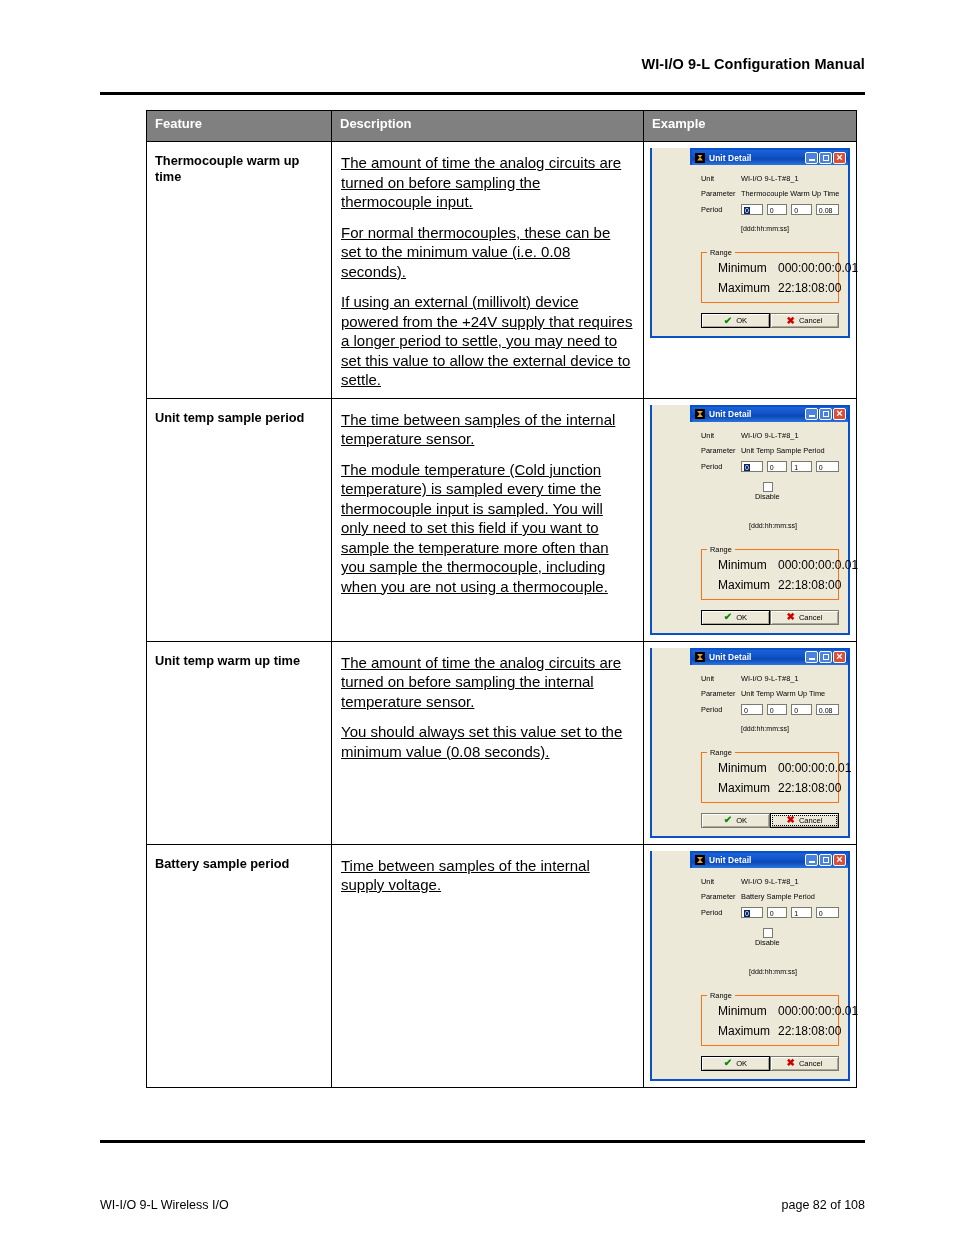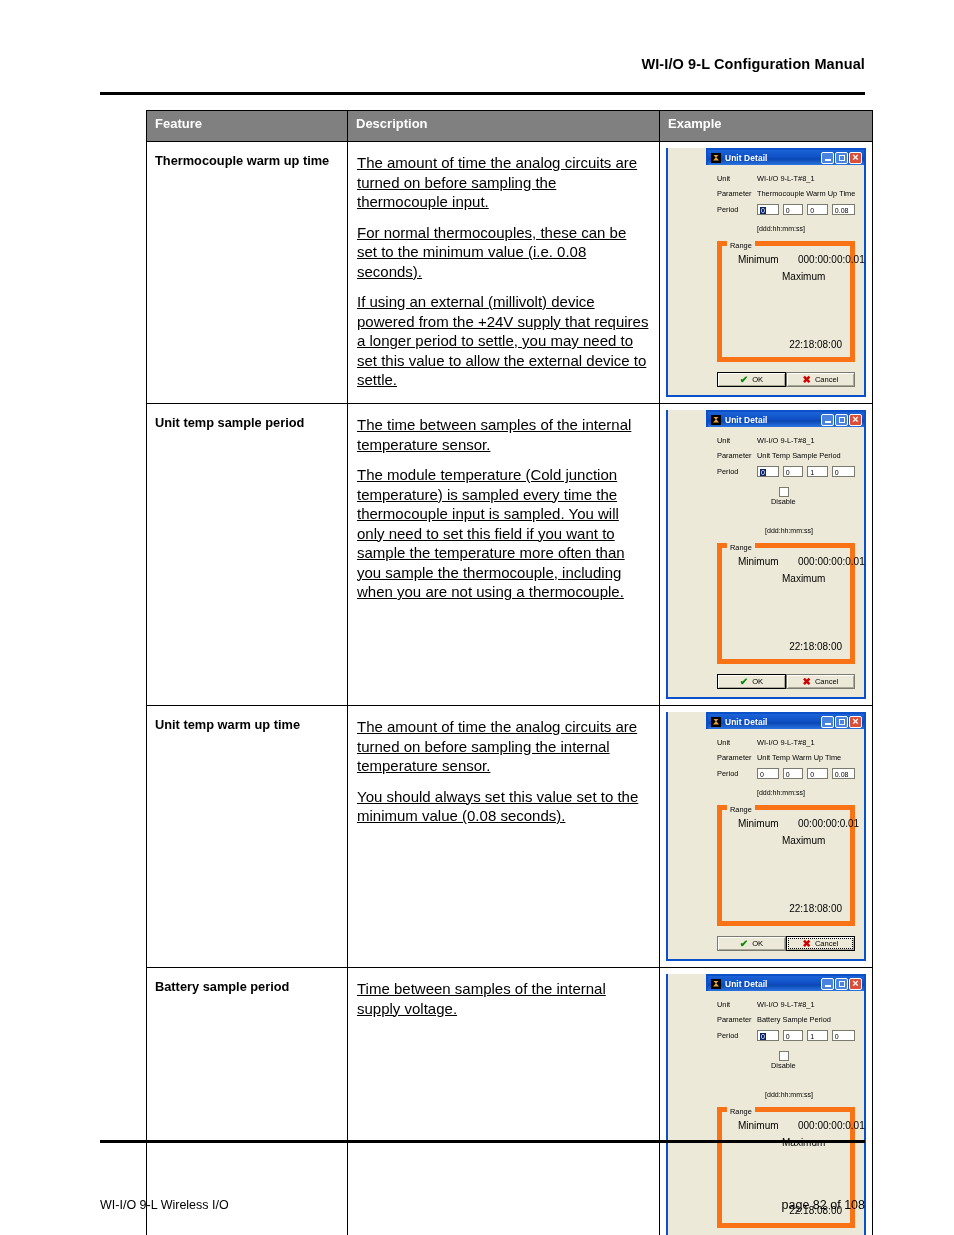--- a/index.html
+++ b/index.html
@@ -80,21 +80,21 @@
   }
   .tbl thead th {
     background: #808080;
     color: #ffffff;
     font-size: 13px;
     font-weight: bold;
     text-align: left;
     padding: 5px 0 6px 8px;
     height: 19px;
   }
-  .col-feature { width: 201px; }
+  .col-feature { width: 185px; }
   .col-desc    { width: 312px; }
   .col-example { width: 213px; }
 
   td.feature {
     padding: 11px 10px 8px 8px;
     font-size: 12.8px;
     font-weight: bold;
     line-height: 1.28;
   }
   td.desc {
@@ -255,40 +255,40 @@
     width: 8px; height: 8px;
     border: 1px solid #7a7a6e;
     background: #fff;
     margin-right: 4px;
     flex: 0 0 auto;
   }
   .disable-lbl { font-size: 7.4px; width: 30px; flex: 0 0 30px;}
   .fmt-inline { font-size: 7px; margin-left: 6px; }
 
   .group {
-    border: 5px solid #f97316;
-    margin-top: 9px;
+    border: 1px solid #f97316;
+    margin-top: 20px;
     padding: 8px 8px 7px 8px;
     position: relative;
   }
   .group-title {
     position: absolute;
     top: -5px;
     left: 5px;
     background: #ece9d8;
     padding: 0 3px;
     font-size: 7.4px;
   }
   .group .grow {
     display: flex;
-    align-items: flex-end;
+    align-items: flex-start;
     margin-bottom: 6px;
-    font-size: 10px;
-  }
-  .group .grow:last-child { margin-bottom: 0; flex-direction: column; }
+    font-size: 12px;
+  }
+  .group .grow:last-child { margin-bottom: 0; }
   .grow .gl { width: 68px; flex: 0 0 68px; padding-left: 8px; box-sizing: border-box;}
   .grow .gv { }
 
   .btnbar {
     display: flex;
     justify-content: space-between;
     margin-top: 10px;
   }
   .xbtn {
     width: 78px;

